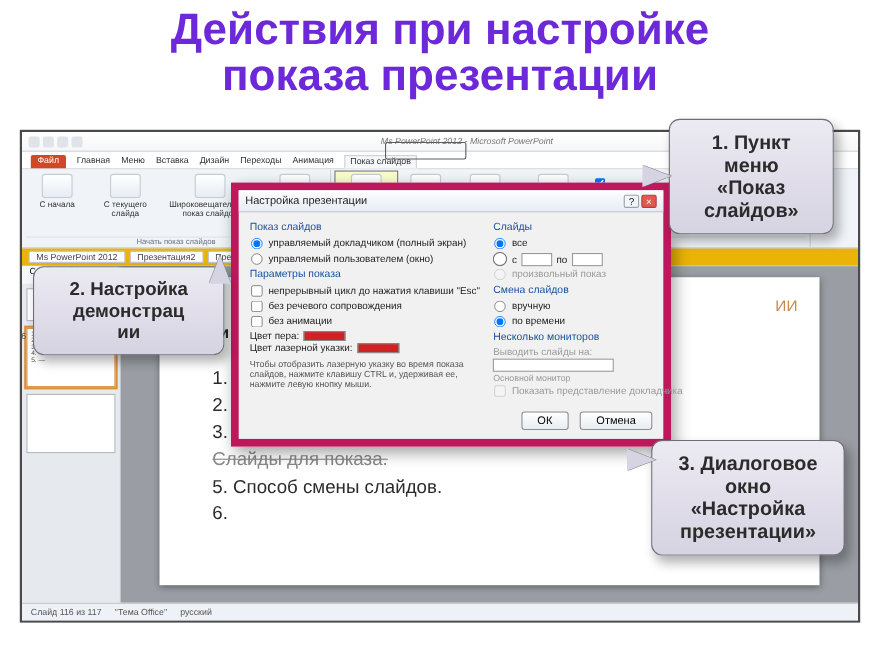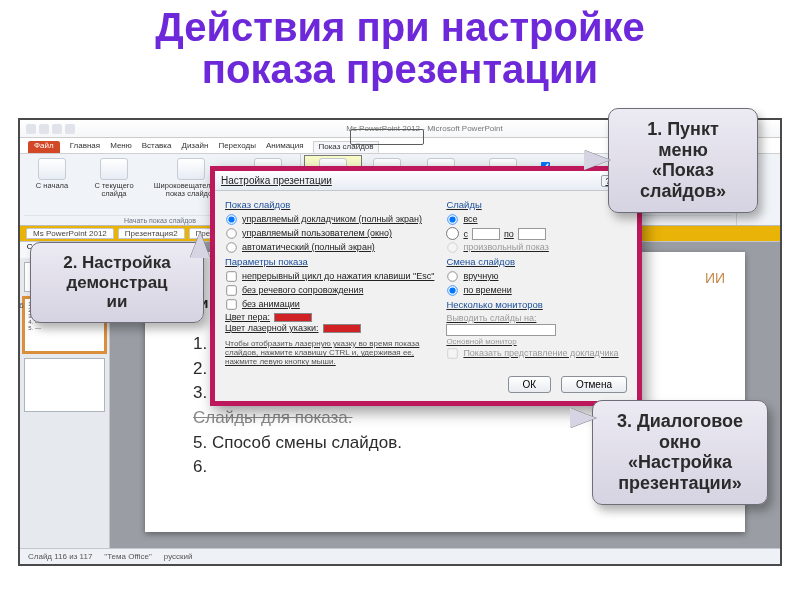--- a/index.html
+++ b/index.html
@@ -26,20 +26,21 @@
     background: #f5f7fb;
   }
   
   .ribbon-top {
     height: 18px;
     background: linear-gradient(#fff,#f5f6f8);
     display: flex; align-items: center;
     font-size: 8px; color: #444;
     padding: 0 6px;
     border-bottom: 1px solid #ccc;
+    font-style: italic;
   }
   .qat { display: flex; gap: 3px; }
   .qat i {
     width: 10px; height: 10px; border-radius: 2px;
     background: #e0e4ea; display: inline-block;
   }
   .ribbon-title { flex: 1; text-align: center; color: #777; }
   .tabs {
     height: 16px; display: flex; gap: 10px;
     font-size: 8px; color: #333;
@@ -140,24 +141,24 @@
 
   .statusbar {
     position:absolute; left:0; right:0; bottom:0; height:16px;
     background:#eef1f5; border-top:1px solid #c3c7cd;
     font-size:8px; color:#555; display:flex; align-items:center; gap:12px;
     padding:0 8px;
   }
 
   
   .dialog {
-    position:absolute; left:210px; top:166px; width:432px; height:240px;
-    background:#f1f1f1; border:5px solid #be185d;
+    position:absolute; left:210px; top:166px; width:400px; height:240px;
+    background:#f1f1f1; border:7px solid #be185d;
     box-shadow: 4px 6px 14px rgba(0,0,0,.4);
-    font-size:9px; color:#222;text-decoration:underline;
+    font-size:9px; color:#222;
   }
   .dlg-title {
     height:20px; background:linear-gradient(#fcfdff,#e7ecf4);
     display:flex; align-items:center; justify-content:space-between;
     padding:0 6px; font-size:10px; border-bottom:1px solid #c3c7cd;
   }
   .dlg-close { display:flex; gap:2px; }
   .dlg-close i {
     width:14px; height:12px; border:1px solid #9aa1aa; border-radius:2px;
     display:inline-flex; align-items:center; justify-content:center;
@@ -356,21 +357,20 @@
     <span class="dlg-close">
       <i>?</i>
       <i class="red">×</i>
     </span>
   </div>
   <div class="dlg-body">
     <div class="col">
       <div class="legend">Показ слайдов</div>
       <label class="radio"><input type="radio" checked="" style=""><span>управляемый докладчиком (полный экран)</span></label>
       <label class="radio"><input type="radio" style=""><span>управляемый пользователем (окно)</span></label>
-      <label class="radio"><input type="radio" style=""><span>автоматический (полный экран)</span></label>
 
       <div class="legend">Параметры показа</div>
       <label class="check"><input type="checkbox" style=""><span>непрерывный цикл до нажатия клавиши "Esc"</span></label>
       <label class="check"><input type="checkbox" style=""><span>без речевого сопровождения</span></label>
       <label class="check"><input type="checkbox" style=""><span>без анимации</span></label>
       <div class="row">
         <span>Цвет пера:</span>
         <span class="colorbar"></span>
       </div>
       <div class="row">

